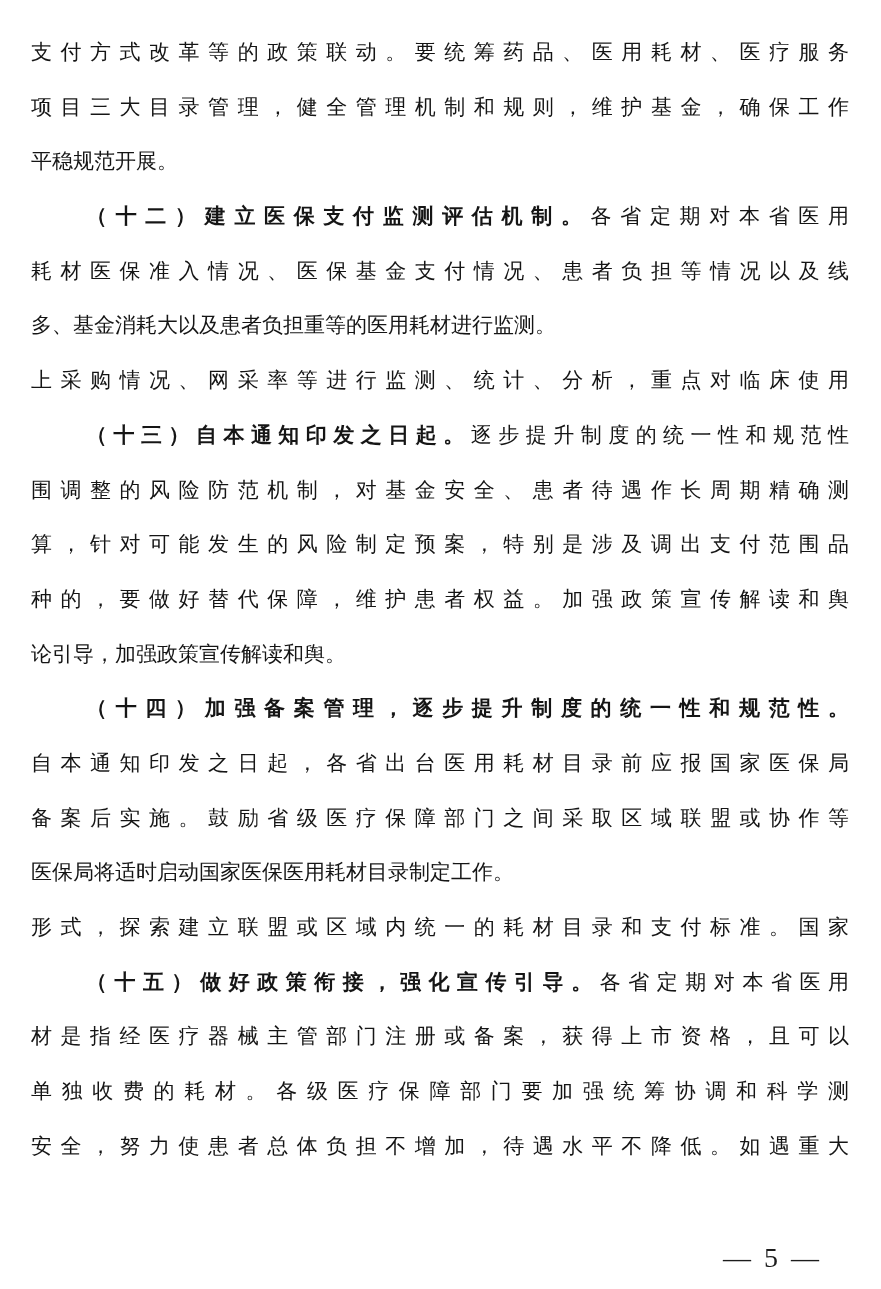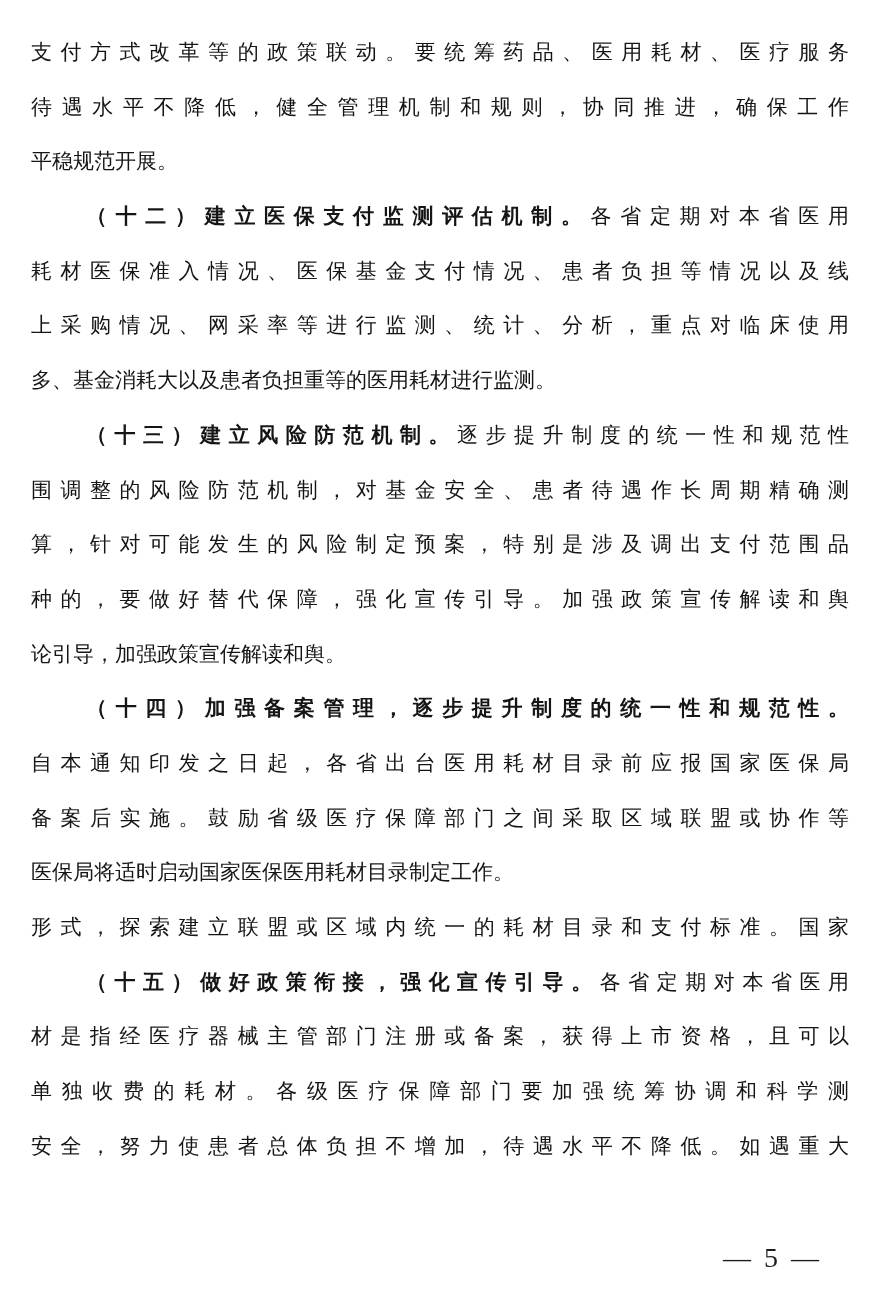--- a/index.html
+++ b/index.html
@@ -58,34 +58,34 @@
     letter-spacing: 0;
   }
 </style>
 </head>
 <body>
 
 <div class="page">
   <div class="text-block">
       <div class="paragraph">
         <div class="line"><span class="seg">支付方式改革等的政策联动。要统筹药品、医用耗材、医疗服务</span></div>
-        <div class="line"><span class="seg">待遇水平不降低，健全管理机制和规则，协同推进，确保工作</span></div>
+        <div class="line"><span class="seg">项目三大目录管理，健全管理机制和规则，维护基金，确保工作</span></div>
         <div class="line last"><span class="seg">平稳规范开展。</span></div>
       </div>
       <div class="paragraph">
         <div class="line indent"><span class="seg bold">（十二）建立医保支付监测评估机制。</span><span class="seg">各省定期对本省医用</span></div>
         <div class="line"><span class="seg">耗材医保准入情况、医保基金支付情况、患者负担等情况以及线</span></div>
+        <div class="line last"><span class="seg">多、基金消耗大以及患者负担重等的医用耗材进行监测。</span></div>
         <div class="line"><span class="seg">上采购情况、网采率等进行监测、统计、分析，重点对临床使用</span></div>
-        <div class="line last"><span class="seg">多、基金消耗大以及患者负担重等的医用耗材进行监测。</span></div>
       </div>
       <div class="paragraph">
-        <div class="line indent"><span class="seg bold">（十三）建立风险防范机制。</span><span class="seg">逐步提升制度的统一性和规范性</span></div>
+        <div class="line indent"><span class="seg bold">（十三）自本通知印发之日起。</span><span class="seg">逐步提升制度的统一性和规范性</span></div>
         <div class="line"><span class="seg">围调整的风险防范机制，对基金安全、患者待遇作长周期精确测</span></div>
         <div class="line"><span class="seg">算，针对可能发生的风险制定预案，特别是涉及调出支付范围品</span></div>
-        <div class="line"><span class="seg">种的，要做好替代保障，强化宣传引导。加强政策宣传解读和舆</span></div>
+        <div class="line"><span class="seg">种的，要做好替代保障，维护患者权益。加强政策宣传解读和舆</span></div>
         <div class="line last"><span class="seg">论引导，加强政策宣传解读和舆。</span></div>
       </div>
       <div class="paragraph">
         <div class="line indent"><span class="seg bold">（十四）加强备案管理，逐步提升制度的统一性和规范性。</span></div>
         <div class="line"><span class="seg">自本通知印发之日起，各省出台医用耗材目录前应报国家医保局</span></div>
         <div class="line"><span class="seg">备案后实施。鼓励省级医疗保障部门之间采取区域联盟或协作等</span></div>
         <div class="line last"><span class="seg">医保局将适时启动国家医保医用耗材目录制定工作。</span></div>
         <div class="line"><span class="seg">形式，探索建立联盟或区域内统一的耗材目录和支付标准。国家</span></div>
       </div>
       <div class="paragraph">

